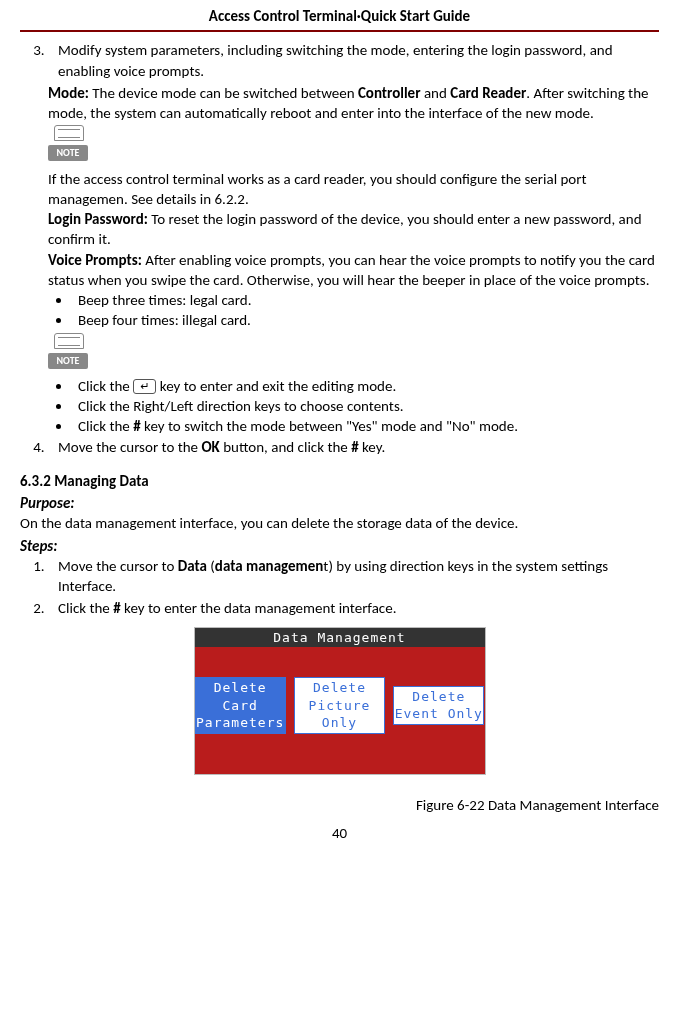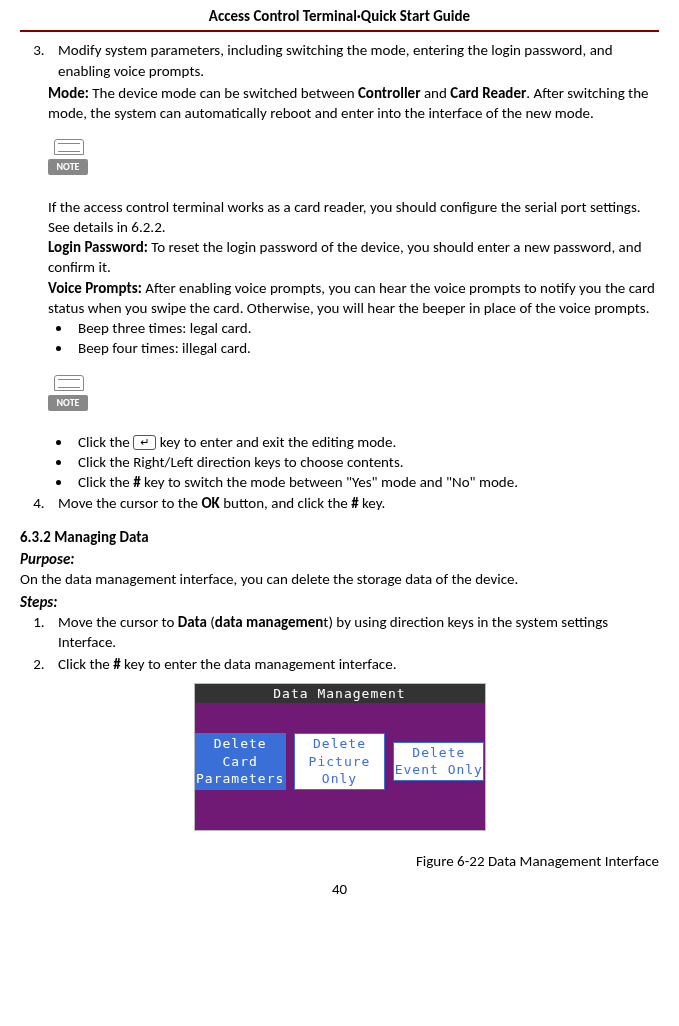--- a/index.html
+++ b/index.html
@@ -30,21 +30,21 @@
     margin-bottom: 2px;
   }
   .indent {
     margin-left: 28px;
   }
   .note-badge {
     display: inline-block;
     width: 40px;
     height: 36px;
     position: relative;
-    margin: 16px 0;
+    margin: 2px 0;
   }
   .note-top {
     position: absolute;
     top: 0; left: 6px;
     width: 28px; height: 14px;
     background: #fff;
     border: 1px solid #888;
     border-top-left-radius: 3px;
     border-top-right-radius: 3px;
   }
@@ -78,21 +78,21 @@
     font-size: 15px;
     font-weight: bold;
     margin: 14px 0 2px 0;
   }
   .purpose { font-style: italic; font-weight: bold; margin: 2px 0 0 0; }
   .steps-lbl { font-style: italic; font-weight: bold; margin: 2px 0 0 0; }
   .screenshot {
     width: 290px;
     margin: 8px auto 20px auto;
     border: 1px solid #bbb;
-    background: #701a75;
+    background: #b91c1c;
   }
   .scr-title {
     background: #333;
     color: #fff;
     font-family: monospace;
     font-size: 13px;
     text-align: center;
     padding: 1px 0;
     letter-spacing: 1px;
   }
@@ -152,21 +152,21 @@
 <div class="indent">
   <div>
     <b>Mode:</b><span> The device mode can be switched between </span><b>Controller</b><span> and </span><b>Card Reader</b><span>. After switching the mode, the system can automatically reboot and enter into the interface of the new mode.</span>
   </div>
 
   <div class="note-badge">
     <div class="note-top"></div>
     <div class="note-bot">NOTE</div>
   </div>
 
-  <div>If the access control terminal works as a card reader, you should configure the serial port settings. See details in 6.2.2.</div>
+  <div>If the access control terminal works as a card reader, you should configure the serial port managemen. See details in 6.2.2.</div>
 
   <div>
     <b>Login Password:</b><span> To reset the login password of the device, you should enter a new password, and confirm it.</span>
   </div>
 
   <div>
     <b>Voice Prompts:</b><span> After enabling voice prompts, you can hear the voice prompts to notify you the card status when you swipe the card. Otherwise, you will hear the beeper in place of the voice prompts.</span>
   </div>
 </div>
 

